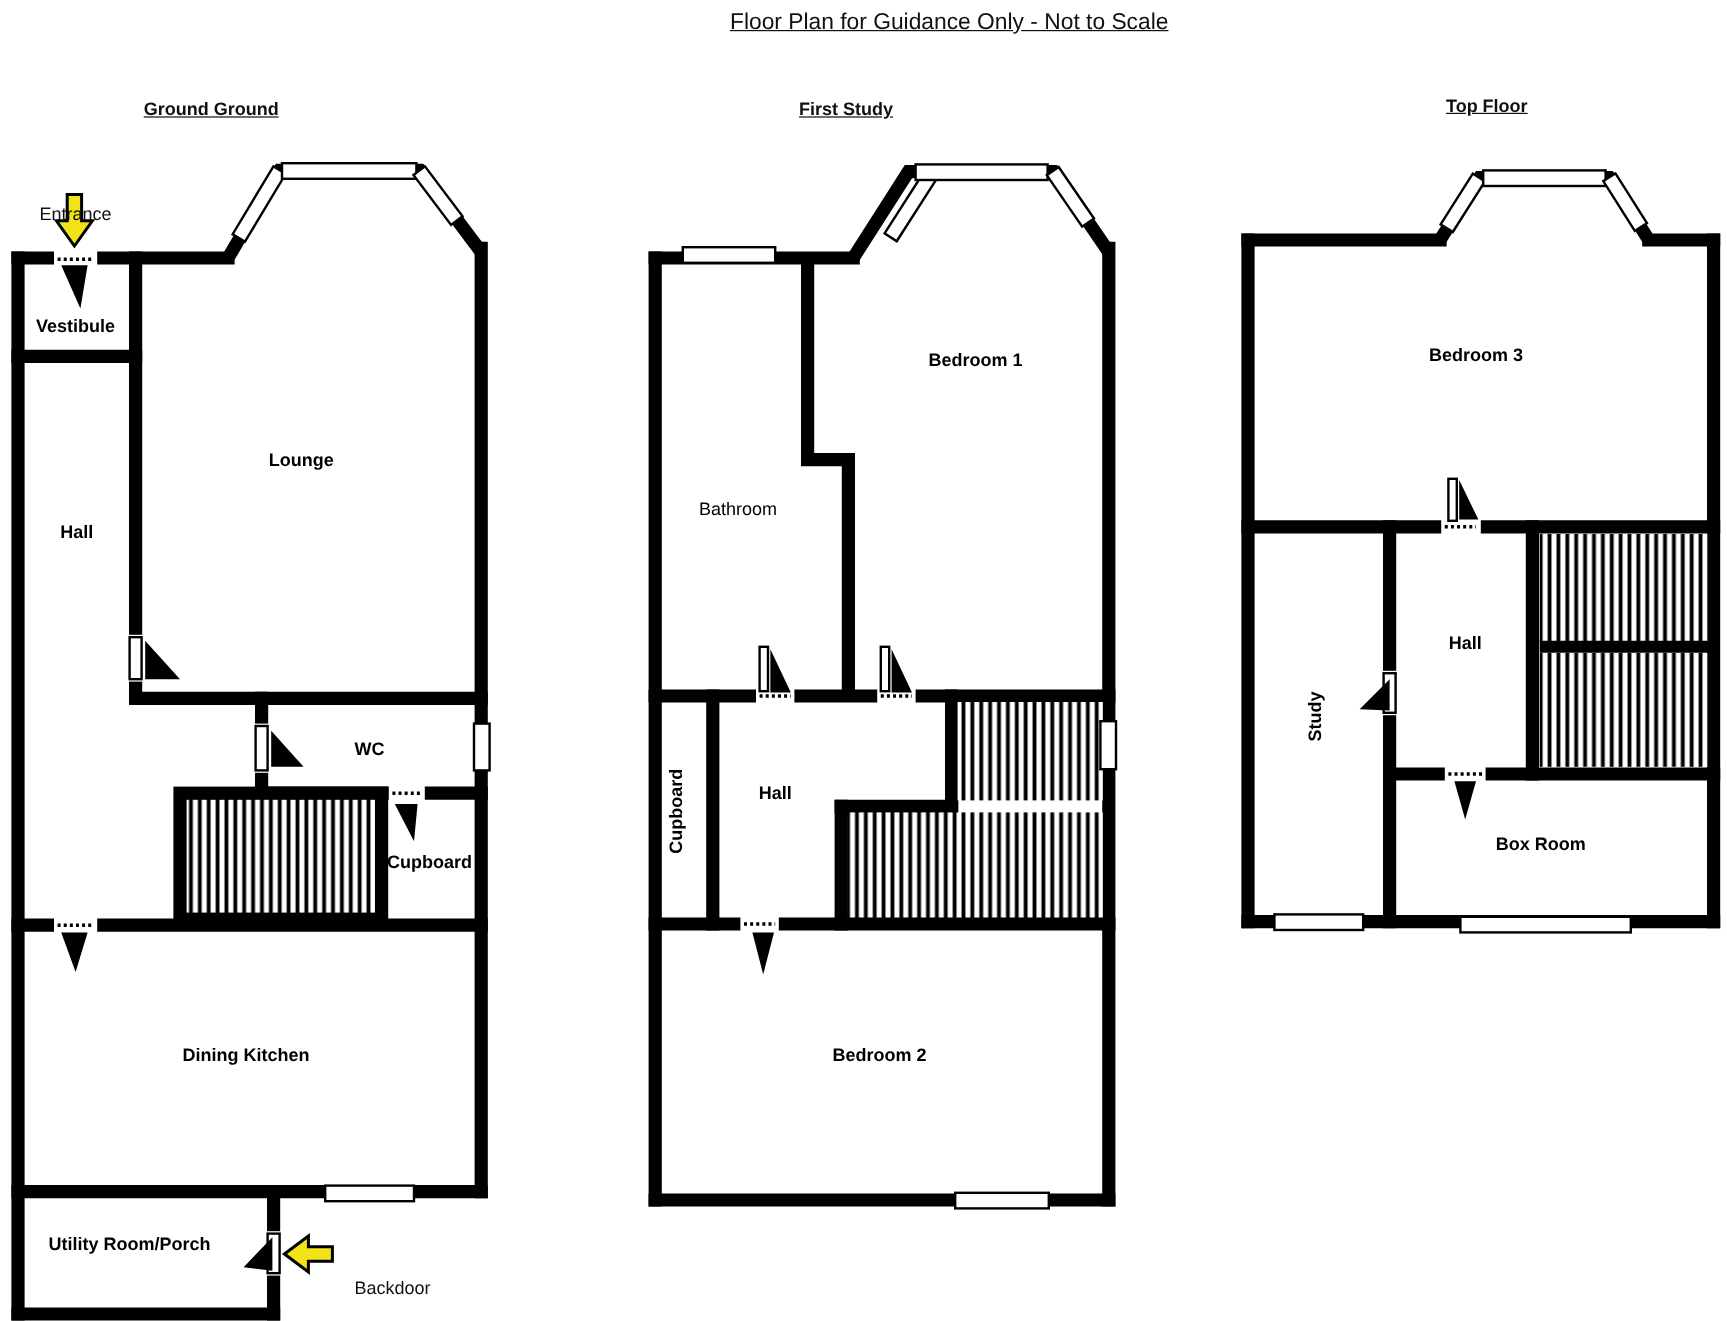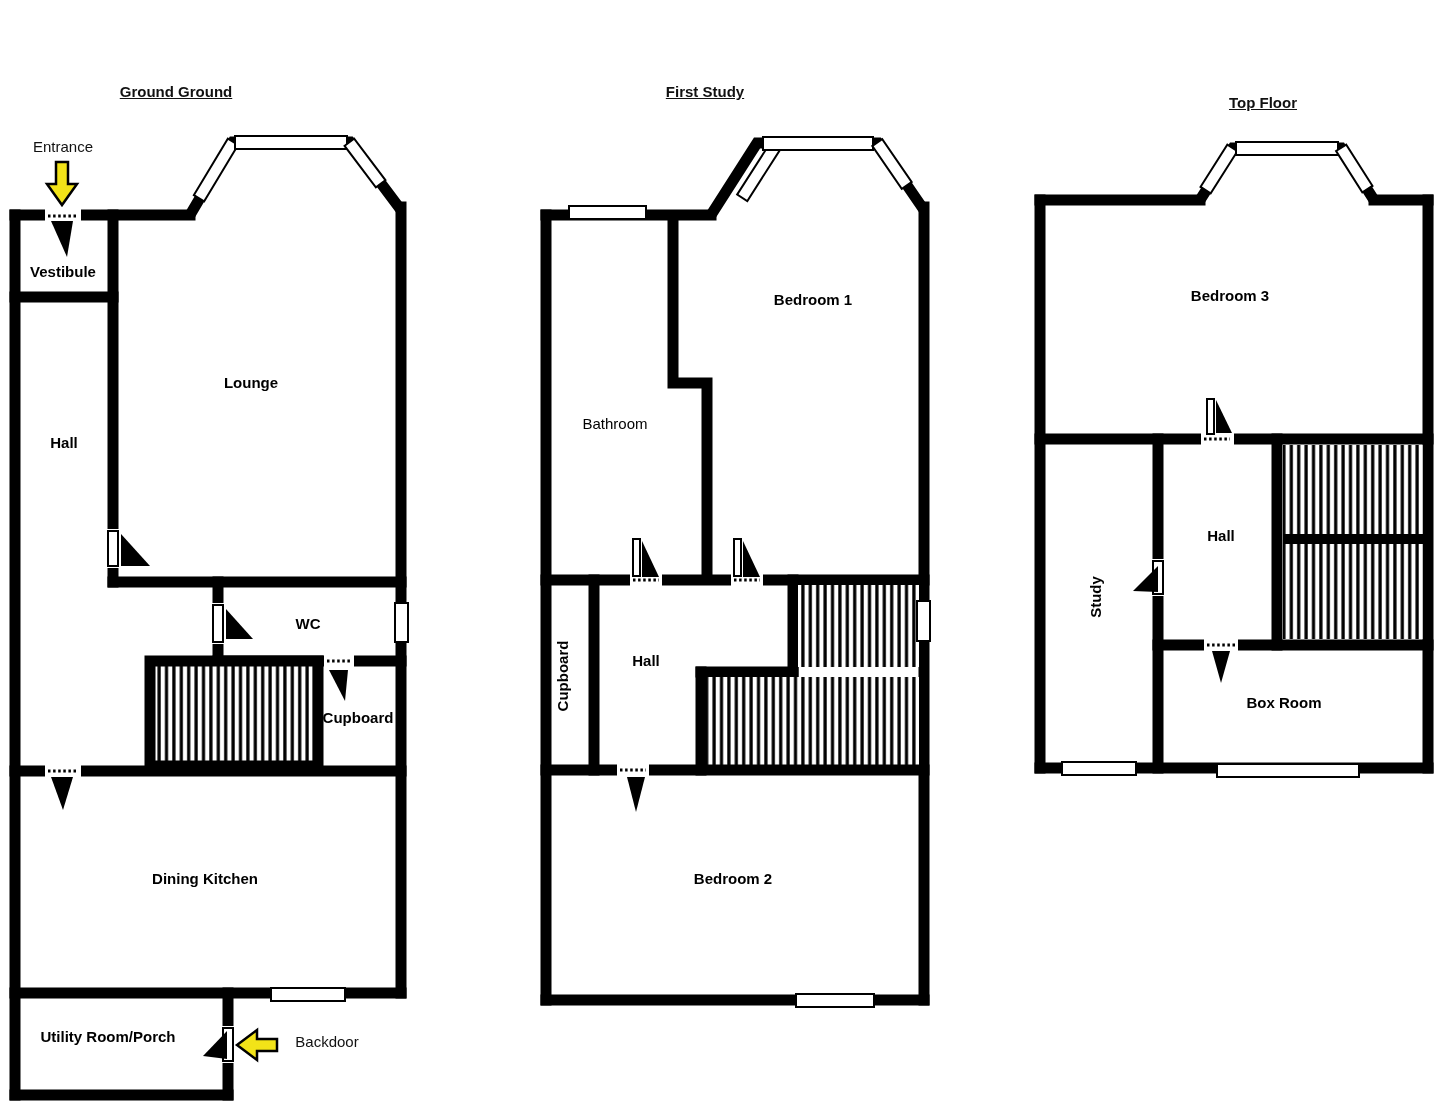--- a/index.html
+++ b/index.html
@@ -2,21 +2,21 @@
 <html><head>
 <meta charset="utf-8">
 <style>
   html,body{margin:0;padding:0;background:#ffffff;}
   .canvas{position:relative;width:1439px;height:1101px;background:#ffffff;overflow:hidden;
           font-family:"Liberation Sans",sans-serif;color:#111;}
   .canvas svg{position:absolute;left:0;top:0;}
   .ovl{position:absolute;white-space:nowrap;transform:translateX(-50%);}
   .main-title{font-size:19px;text-decoration:underline;}
   .floor-title{font-size:15px;font-weight:bold;text-decoration:underline;}
-  .annot{font-size:15px;}
+  .annot{font-size:15px;margin-top:32px;}
   text{font-family:"Liberation Sans",sans-serif;font-size:15px;font-weight:bold;fill:#000;}
   text.thin{font-weight:normal;}
   .wall{stroke:#000;stroke-width:11;stroke-linecap:square;fill:none;}
   .wallm{stroke:#000;stroke-width:11;stroke-linejoin:miter;fill:none;}
   .win{fill:#fff;stroke:#000;stroke-width:2;}
   .thresh{fill:#fff;}
   .dash{stroke:#000;stroke-width:3;stroke-dasharray:2.5 2.6;fill:none;}
   .leaf{fill:#000;}
   .jamb{fill:#fff;stroke:#000;stroke-width:2;}
   .arrow{stroke:#000;stroke-width:2.5;stroke-linejoin:miter;}
@@ -172,18 +172,19 @@
       <line class="dash" x1="1207" y1="645" x2="1235" y2="645"></line>
       <polygon class="leaf" points="1212,651 1230,651 1221,683"></polygon>
 
       <text x="1230" y="301" text-anchor="middle">Bedroom 3</text>
       <text x="1106" y="602" text-anchor="middle" transform="rotate(-90 1101 602)">Study</text>
       <text x="1221" y="541" text-anchor="middle">Hall</text>
       <text x="1284" y="708" text-anchor="middle">Box Room</text>
     </g>
   </svg>
 
+  <div class="ovl main-title" style="left:791px;top:8px;">Floor Plan for Guidance Only - Not to Scale</div>
   <div class="ovl floor-title" style="left:176px;top:83px;">Ground Ground</div>
   <div class="ovl floor-title" style="left:705px;top:83px;">First Study</div>
-  <div class="ovl floor-title" style="left:1239px;top:94px;margin-left:24px;">Top Floor</div>
+  <div class="ovl floor-title" style="left:1239px;top:80px;">Top Floor</div>
   <div class="ovl annot" style="left:63px;top:138px;">Entrance</div>
   <div class="ovl annot" style="left:327px;top:1033px;text-align:center;">Backdoor</div>
 </div>
 
 </body></html>

